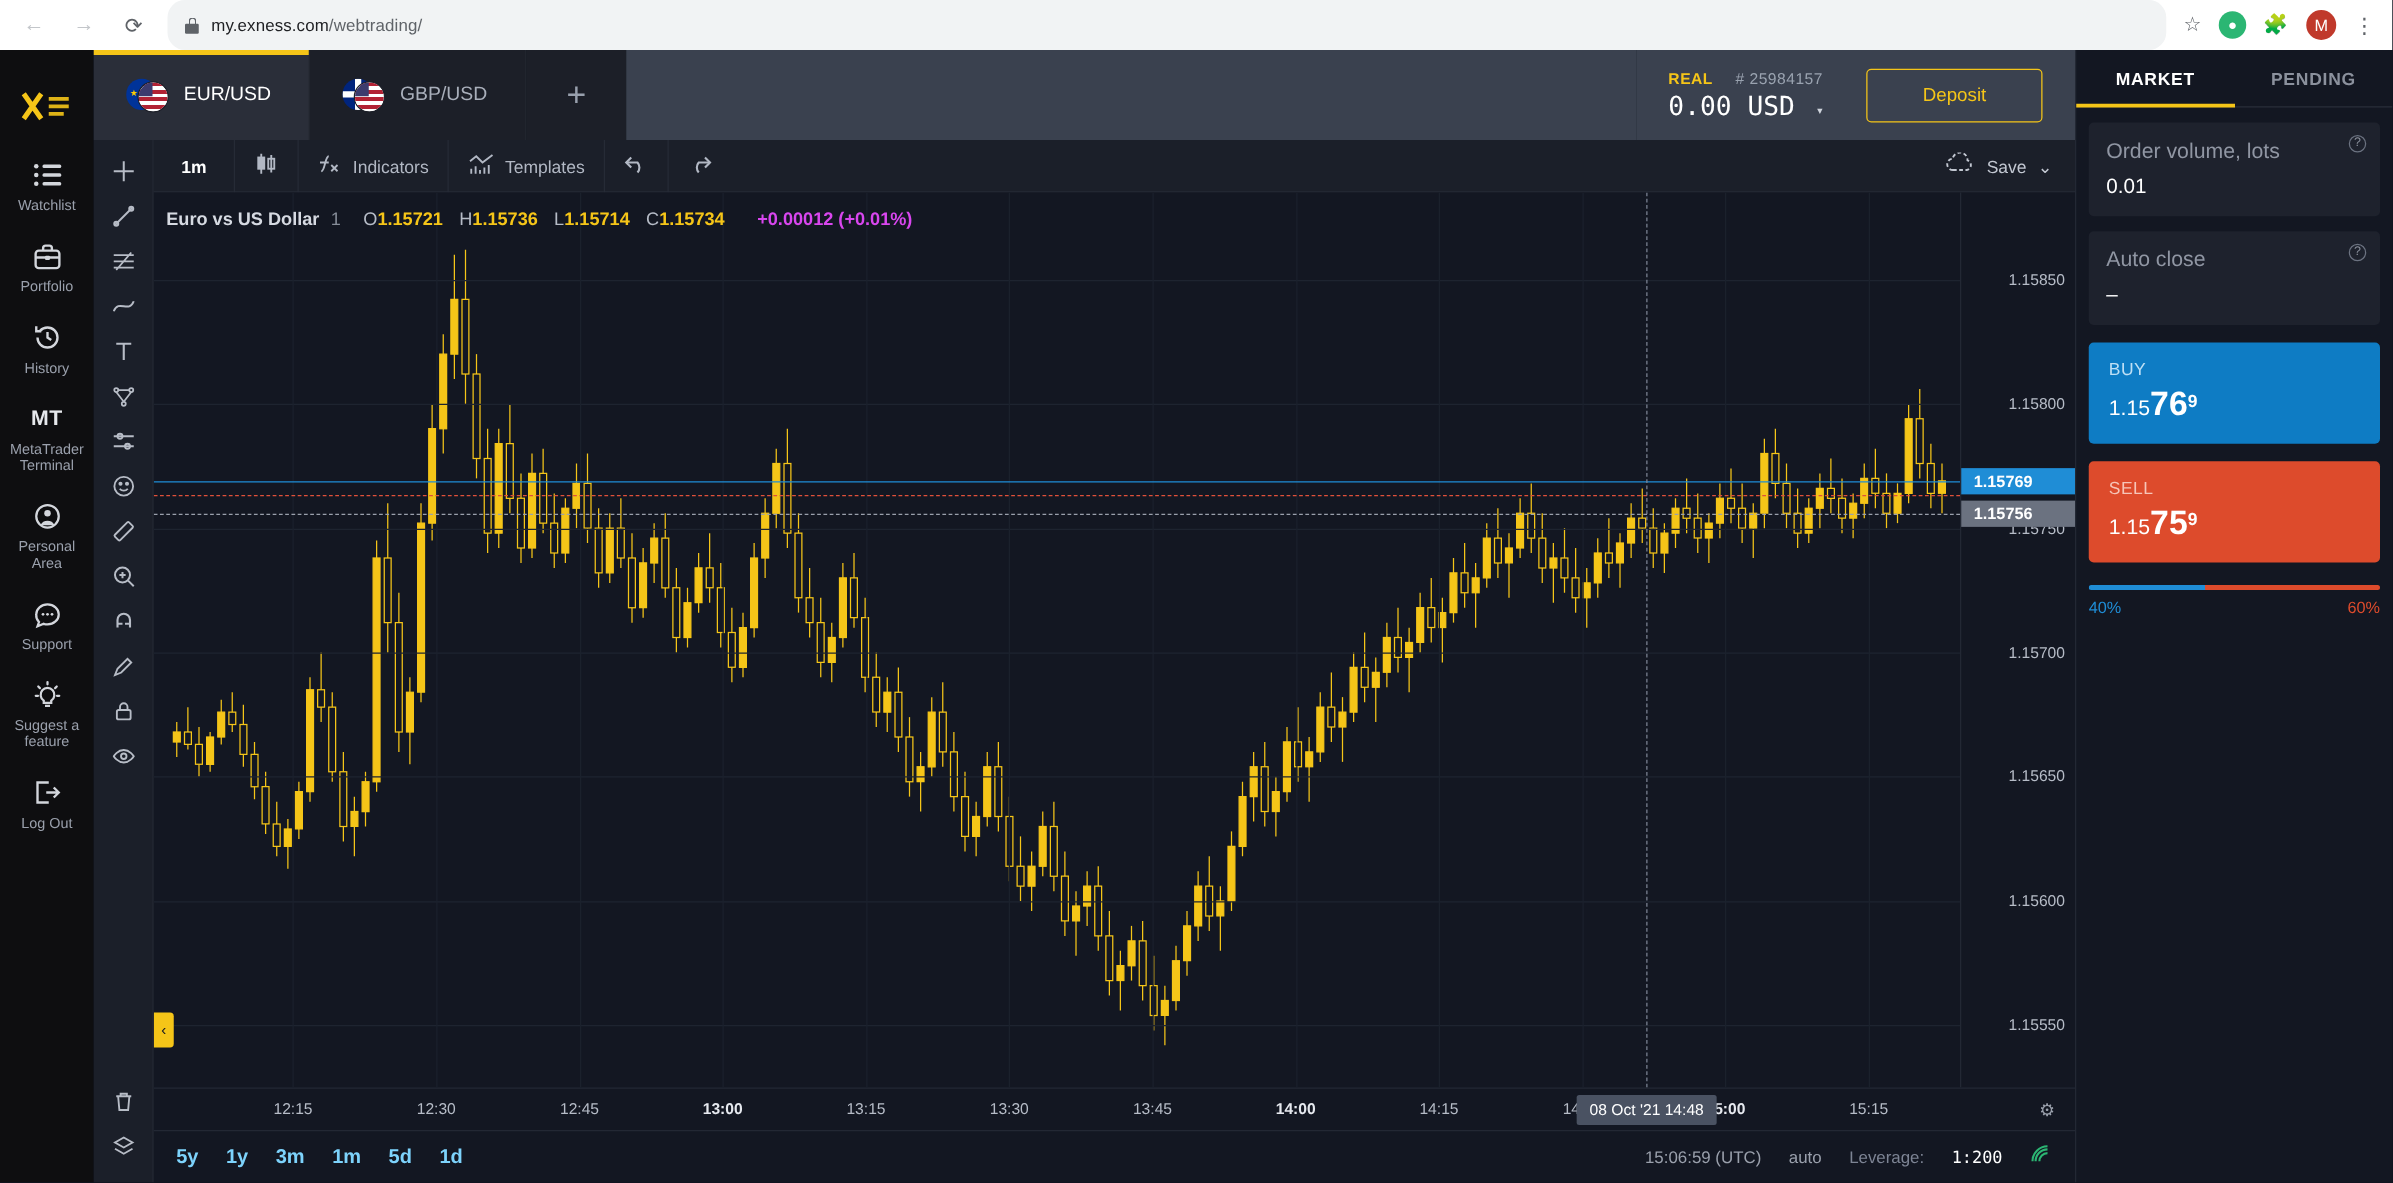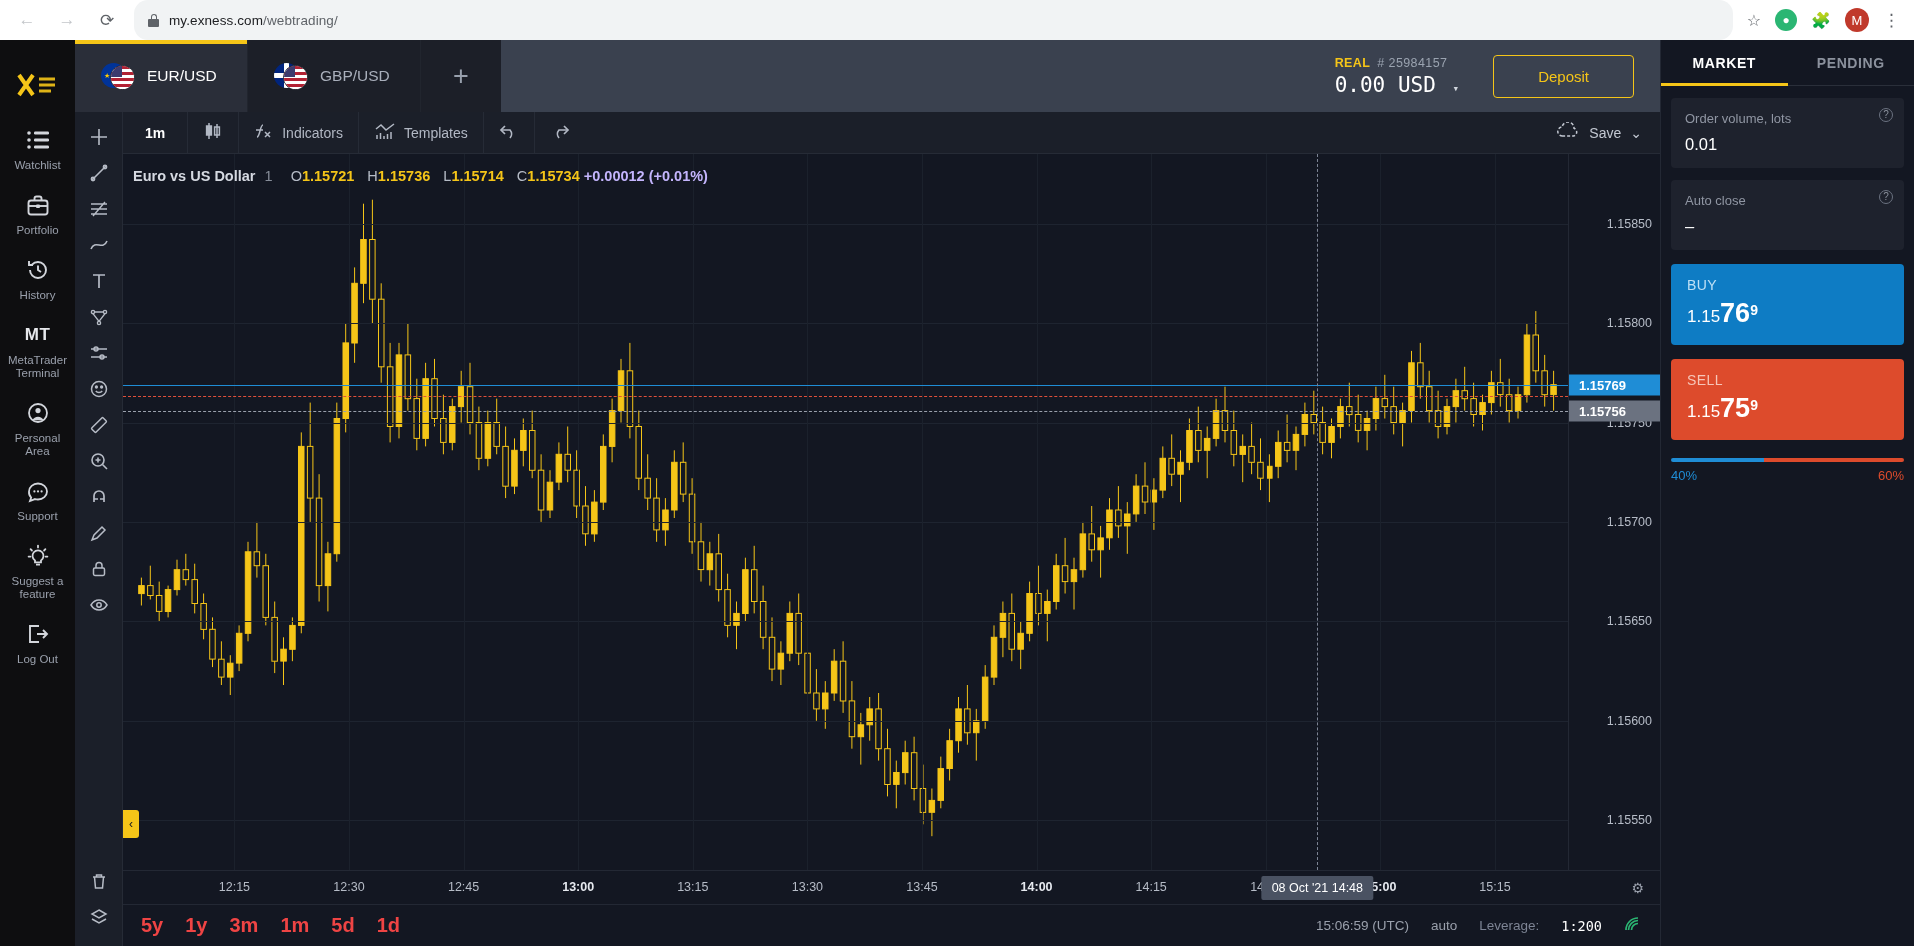--- a/index.html
+++ b/index.html
@@ -66,21 +66,21 @@
   .f-xau { background:#d9b382; }
   .f-xau .bars { position:absolute; left:5px; top:6px; }
   .f-xau .bar { width:14px; height:5px; background:#a8793f; border-radius:1px; margin-bottom:2px; }
   .addtab { width:80px; display:flex; align-items:center; justify-content:center;
             background:#1c1f28; color:#98a0ad; font-size:27px; font-weight:300; cursor:pointer; }
   .tabspacer { flex:1; background:#3a414f; }
   .acct { background:#3a414f; display:flex; align-items:center; padding:0 26px; gap:34px; }
   .acct-info { text-align:left; }
   .acct-top { font-size:12.5px; letter-spacing:.4px; }
   .acct-top .real { color:#f5c518; font-weight:bold; }
-  .acct-top .num { color:#9aa3b0; margin-left:7px; }
+  .acct-top .num { color:#9aa3b0; margin-left:18px; }
   .acct-bal { font-family:"DejaVu Sans Mono", monospace; font-size:21px; color:#fff; margin-top:3px; }
   .acct-bal .car { color:#cfd4dc; font-size:11px; margin-left:4px; }
   .deposit { border:1px solid #f5c518; color:#f5c518; background:transparent;
              border-radius:4px; padding:12px 44px; font-size:15px; cursor:pointer; }
 
   
   .chart-area { flex:1; display:flex; min-height:0; }
   .chartcol { flex:1; display:flex; flex-direction:column; min-width:0; }
   .ctoolbar { height:42px; background:#1b1f29; border-bottom:1px solid #262b36;
               display:flex; align-items:center; }
@@ -99,21 +99,21 @@
   .dspace { flex:1; }
 
   
   .chartwrap { flex:1; display:flex; min-height:0; }
   .plot { flex:1; position:relative; background:#131722; overflow:hidden; }
   .ohlc { position:absolute; top:14px; left:10px; font-size:14.5px; z-index:6; white-space:nowrap; }
   .ohlc .name { color:#d6dae2; font-weight:bold; }
   .ohlc .per { color:#868d99; margin:0 5px; }
   .ohlc .lbl { color:#b6bcc7; margin-left:9px; }
   .ohlc .val { color:#f5c518; font-weight:bold; }
-  .ohlc .chg { color:#c4b5fd; font-weight:bold; margin-left:0; }
+  .ohlc .chg { color:#d946ef; font-weight:bold; margin-left:22px; }
   .gridline { position:absolute; left:0; right:0; height:1px; background:#1e2430; }
   .vgrid { position:absolute; top:0; bottom:0; width:1px; background:#1b212c; }
   .bidline { position:absolute; left:0; right:0; height:1px; background:#1f8dd6; z-index:4; }
   .askline { position:absolute; left:0; right:0; border-top:1px dashed #e0503a; z-index:4; }
   .lastline { position:absolute; left:0; right:0; border-top:1px dashed #9aa0ac; z-index:4; }
   .crosshair-v { position:absolute; top:0; bottom:0; width:0; border-left:1px dashed #7d8494; z-index:5; }
   .collapse { position:absolute; left:0; width:16px; height:28px; background:#f5c518;
               border-radius:0 3px 3px 0; color:#131722; font-size:12px;
               display:flex; align-items:center; justify-content:center; z-index:7; cursor:pointer; }
   svg.candles { position:absolute; inset:0; width:100%; height:100%; }
@@ -130,39 +130,39 @@
   .taxis { height:34px; background:#131722; border-top:1px solid #232834; position:relative; }
   .ttick { position:absolute; top:9px; transform:translateX(-50%); font-size:12.5px; color:#b6bcc7; white-space:nowrap; }
   .ttick.bold { color:#e6e9ef; font-weight:bold; }
   .ttip { position:absolute; top:5px; transform:translateX(-50%); background:#4a5262; color:#fff;
           font-size:12.5px; padding:5px 10px; border-radius:2px; white-space:nowrap; }
   .gear { position:absolute; right:16px; top:9px; color:#9aa0ac; font-size:14px; cursor:pointer; }
 
   
   .bottombar { height:42px; background:#131722; border-top:1px solid #232834;
                display:flex; align-items:center; padding:0 18px; gap:22px; }
-  .range { font-size:20px; font-weight:bold; color:#ef4444; cursor:pointer; }
+  .range { font-size:16px; font-weight:bold; color:#7dd3fc; cursor:pointer; }
   .bspacer { flex:1; }
   .bstat { font-size:13.5px; color:#9aa0ac; }
   .bstat.mono { font-family:"DejaVu Sans Mono", monospace; color:#fff; }
   .lev-lbl { font-size:13.5px; color:#7d8494; }
 
   
   .order { width:254px; flex:0 0 254px; background:#131722; border-left:1px solid #232834;
            display:flex; flex-direction:column; }
   .otabs { display:flex; height:46px; border-bottom:1px solid #2a2f3a; }
   .otab { flex:1; display:flex; align-items:center; justify-content:center;
           font-size:14px; font-weight:bold; letter-spacing:.6px; color:#8b919d;
           position:relative; cursor:pointer; }
   .otab.active { color:#fff; }
   .otab.active::after { content:""; position:absolute; bottom:-1px; left:0; right:0; height:3px; background:#f5c518; }
   .ofield { margin:12px 10px 0; background:#1e222d; border-radius:4px; padding:13px 14px 14px; position:relative; }
   .ofield .q { position:absolute; top:10px; right:11px; width:14px; height:14px; border-radius:50%;
                border:1px solid #6b7280; color:#8b919d; font-size:10px; text-align:center; line-height:12px; cursor:pointer; }
-  .ofield .lab { font-size:13px; color:#9096a3; }
+  .ofield .lab { font-size:17px; color:#9096a3; }
   .ofield .val { font-size:16.5px; color:#fff; margin-top:9px; }
   .trade-btn { margin:14px 10px 0; border-radius:4px; padding:13px 16px 16px; cursor:pointer; }
   .trade-btn.buy { background:#0e7cc4; }
   .trade-btn.sell { background:#dd4b2c; }
   .trade-btn .side { font-size:14px; letter-spacing:.4px; }
   .trade-btn.buy .side { color:#bfe0f5; }
   .trade-btn.sell .side { color:#f6c5b8; }
   .trade-btn .price { color:#fff; margin-top:5px; font-size:17px; }
   .trade-btn .big { font-size:27px; font-weight:bold; }
   .trade-btn .sup { font-size:14px; vertical-align:super; font-weight:bold; }

